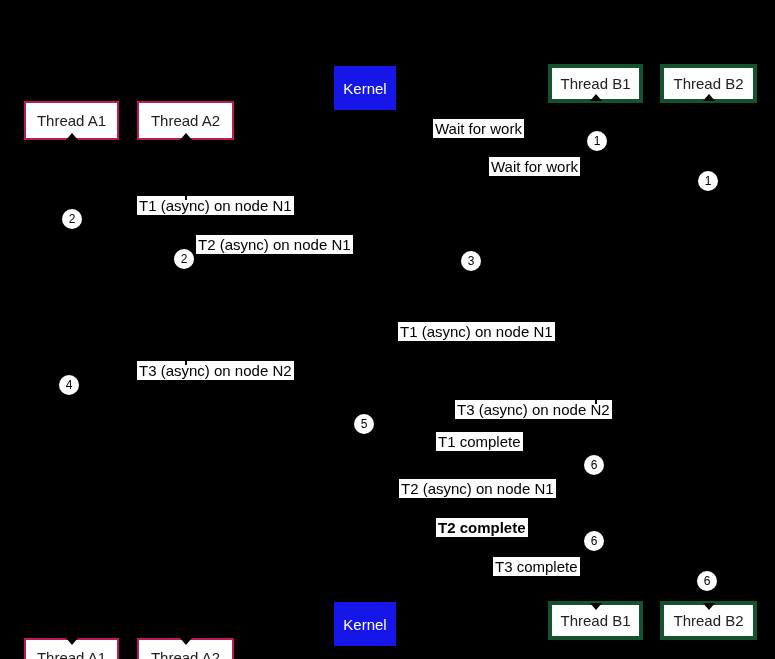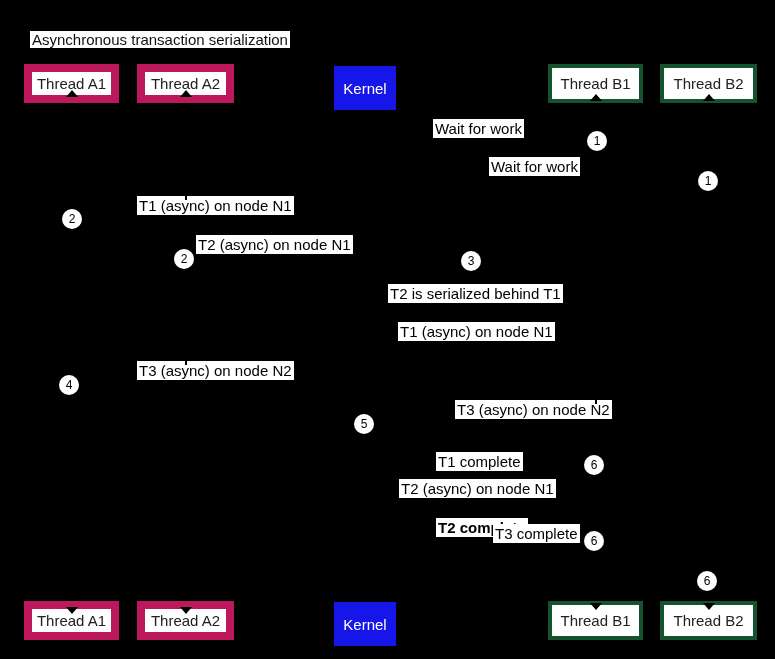--- a/index.html
+++ b/index.html
@@ -28,21 +28,21 @@
   }
   .entity {
     position: absolute;
     height: 39px;
     background: #ffffff;
     box-sizing: border-box;
     display: flex;
     align-items: center;
     justify-content: center;
   }
-  .entity.red   { border: 8px solid #be185d; }
+  .entity.red   { border: 2px solid #be185d; margin-top: 37px; }
   .entity.blue  { border: 4px solid #14532d; }
   .entity .entity-label {
     color: #212121;
     font-size: 15px;
     white-space: nowrap;
   }
   .entity.kernel {
     height: 44px;
     background: #1616e8;
     border: none;
@@ -83,21 +83,20 @@
     width: 2px;
     height: 4px;
     background: #000000;
   }
 </style>
 </head>
 <body>
 
 <div class="stage">
 
-  <div class="title">Asynchronous transaction serialization</div>
 
   <div class="entity red" style="left:24px; top:64px; width:95px;">
     <span class="entity-label">Thread A1</span>
     <span class="notch notch-up"></span>
   </div>
   <div class="entity red" style="left:137px; top:64px; width:97px;">
     <span class="entity-label">Thread A2</span>
     <span class="notch notch-up"></span>
   </div>
   <div class="entity kernel" style="left:334px; top:66px; width:62px;">
@@ -109,28 +108,27 @@
   </div>
   <div class="entity blue" style="left:660px; top:64px; width:97px;">
     <span class="entity-label">Thread B2</span>
     <span class="notch notch-up"></span>
   </div>
 
   <div class="msg" style="left:433px; top:119px;">Wait for work</div>
   <div class="msg" style="left:489px; top:157px;">Wait for work</div>
   <div class="msg" style="left:137px; top:196px;">T1 (async) on node N1</div>
   <div class="msg" style="left:196px; top:235px;">T2 (async) on node N1</div>
-  <div class="msg" style="left:388px; top:284px;">T2 is serialized behind T1</div>
   <div class="msg" style="left:398px; top:322px;">T1 (async) on node N1</div>
   <div class="msg" style="left:137px; top:361px;">T3 (async) on node N2</div>
   <div class="msg" style="left:455px; top:400px;">T3 (async) on node N2</div>
-  <div class="msg" style="left:436px; top:452px;">T1 complete</div>
+  <div class="msg" style="left:436px; top:432px;">T1 complete</div>
   <div class="msg" style="left:399px; top:479px;">T2 (async) on node N1</div>
   <div class="msg" style="left:436px; top:518px;font-weight:bold;">T2 complete</div>
-  <div class="msg" style="left:493px; top:524px;">T3 complete</div>
+  <div class="msg" style="left:493px; top:557px;">T3 complete</div>
 
   <div class="stub" style="left:185px; top:196px;"></div>
   <div class="stub" style="left:354px; top:235px;"></div>
   <div class="stub" style="left:185px; top:361px;"></div>
   <div class="stub" style="left:595px; top:400px;"></div>
 
   <div class="step" style="left:587px; top:131px;">1</div>
   <div class="step" style="left:698px; top:171px;">1</div>
   <div class="step" style="left:62px; top:209px;">2</div>
   <div class="step" style="left:174px; top:249px;">2</div>

